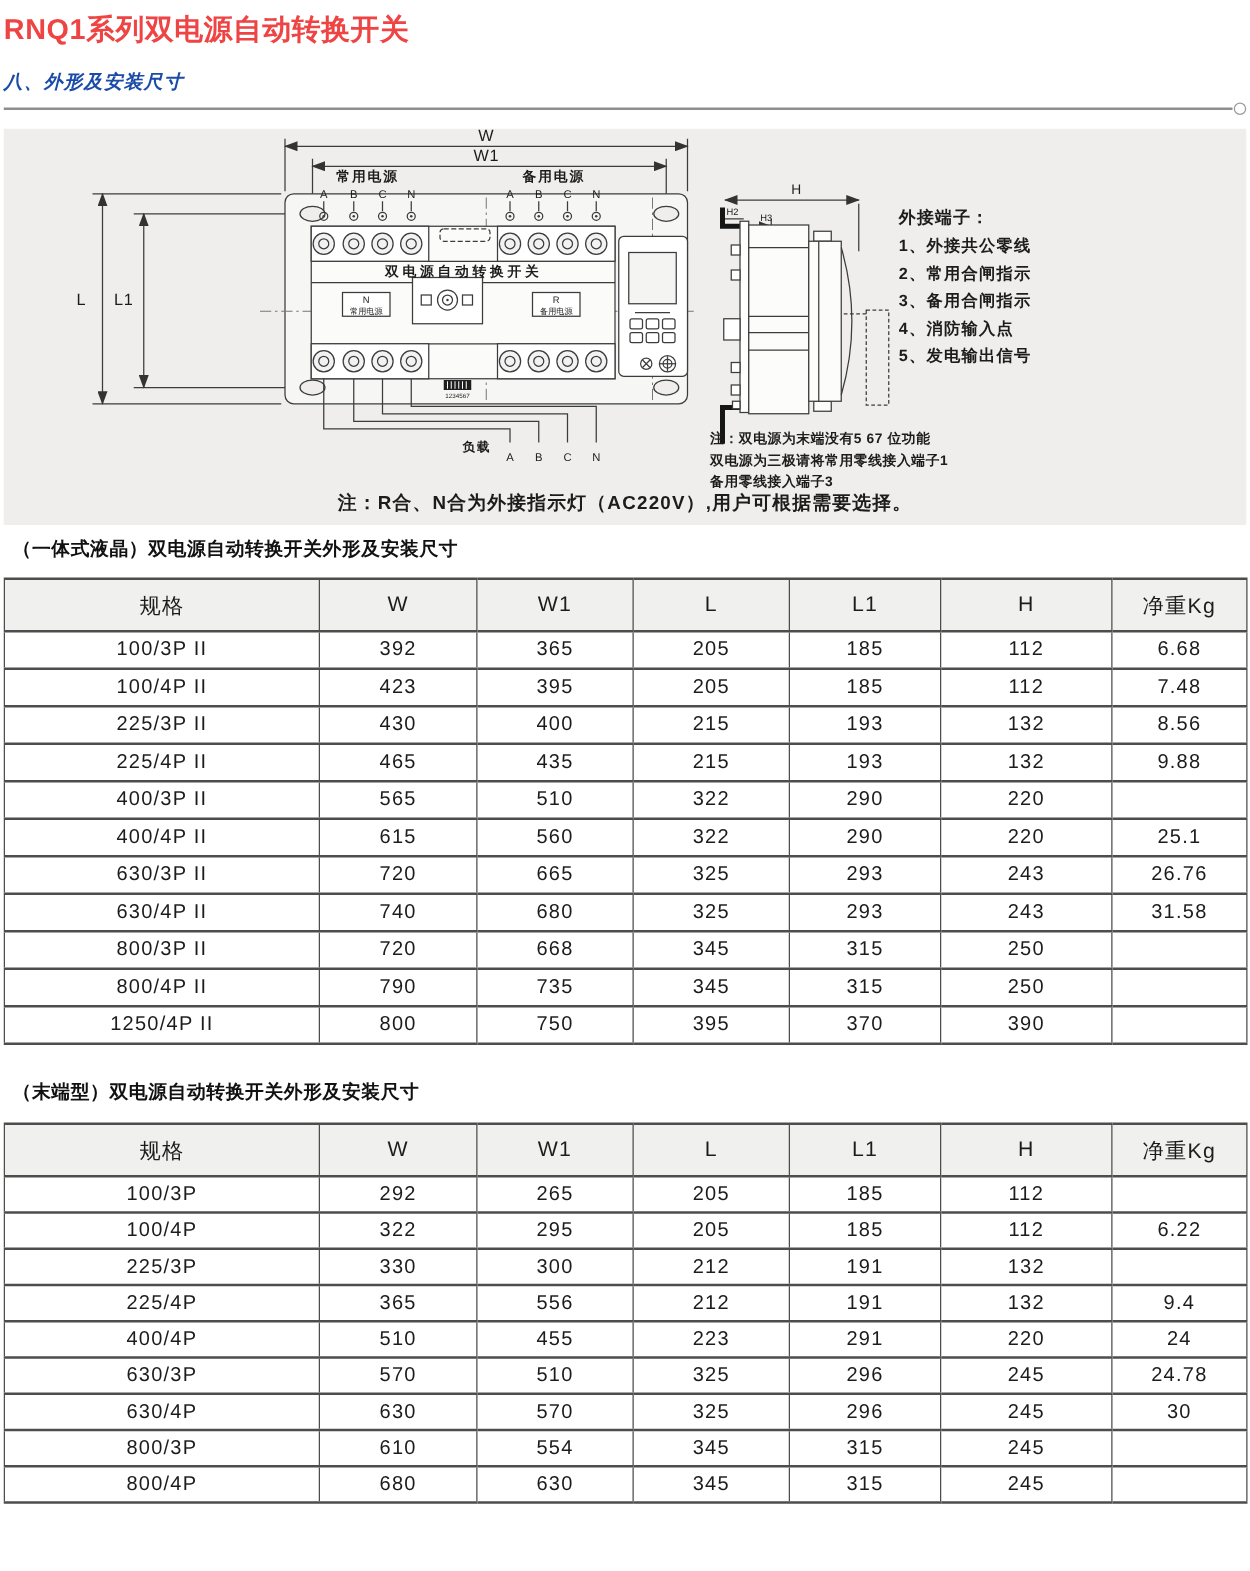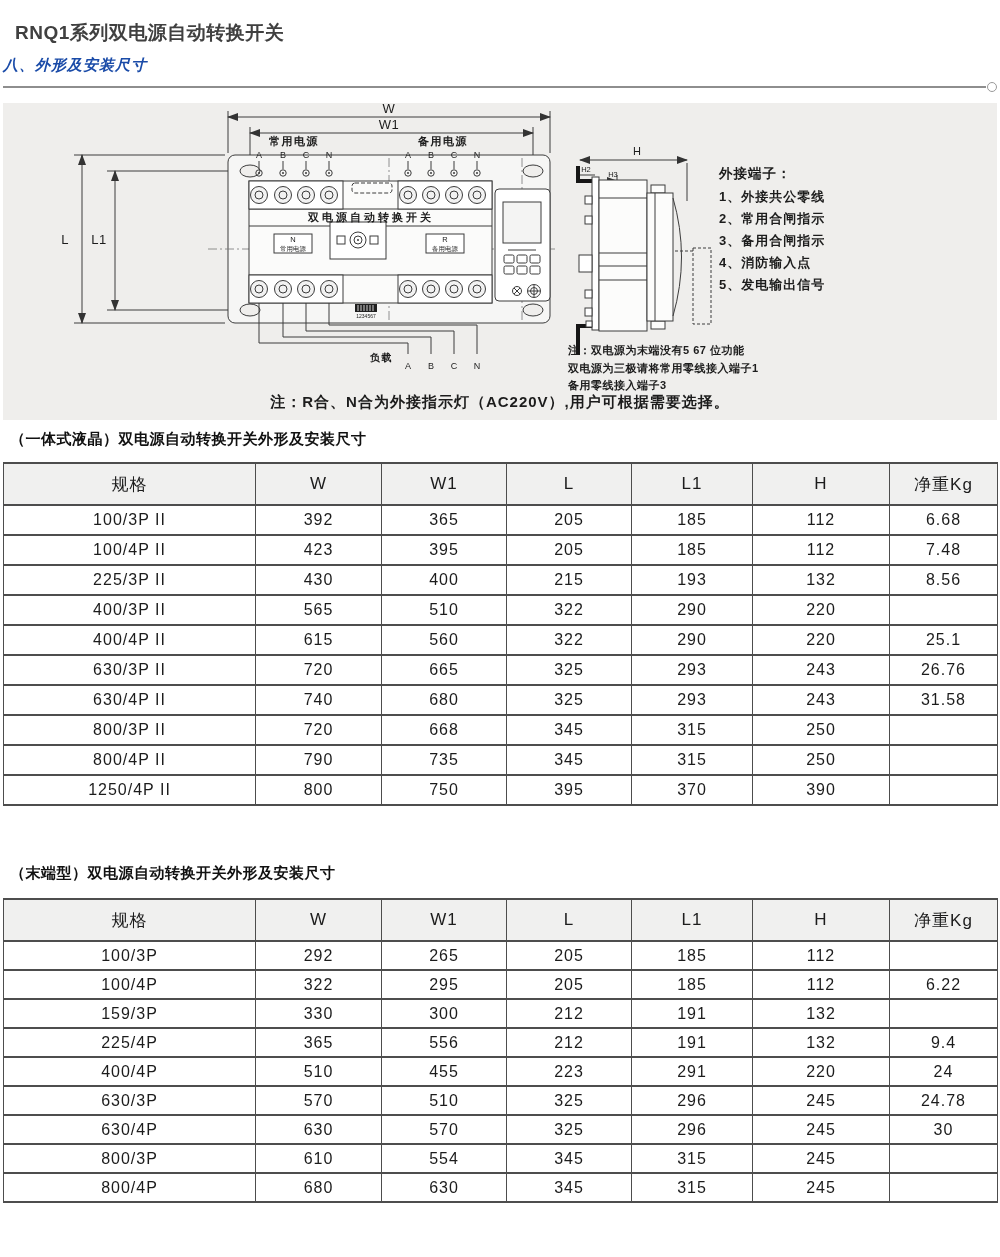--- a/index.html
+++ b/index.html
@@ -1,22 +1,22 @@
 <!DOCTYPE html>
 <html><head>
 <meta charset="utf-8">
 <style>
   html,body{margin:0;padding:0;background:#ffffff;}
   .page{
     position:relative;width:1000px;height:1257px;background:#ffffff;
     font-family:"Liberation Sans","DejaVu Sans",sans-serif;color:#1c1c1c;overflow:hidden;
   }
   .page-title{
-    position:absolute;top:8px;left:3px;margin:12px;
-    font-size:19px;font-weight:700;color:#404040;letter-spacing:.5px;
+    position:absolute;top:8px;left:3px;margin:0;
+    font-size:23px;font-weight:700;color:#ef4444;letter-spacing:.5px;
   }
   .section-heading{
     position:absolute;top:56px;left:3px;margin:0;
     font-size:15px;font-weight:700;color:#1a4ba8;letter-spacing:1px;font-style:italic;
   }
   .divider{
     position:absolute;top:86px;left:3px;width:983px;height:2px;background:#8e8e8e;
   }
   .divider-dot{
     position:absolute;right:-11px;top:-4px;width:8px;height:8px;border:1.5px solid #9a9a9a;
@@ -360,20 +360,29 @@
         <tr>
           <td>225/3P II</td>
           <td>430</td>
           <td>400</td>
           <td>215</td>
           <td>193</td>
           <td>132</td>
           <td>8.56</td>
         </tr>
         <tr>
+          <td>225/4P II</td>
+          <td>465</td>
+          <td>435</td>
+          <td>215</td>
+          <td>193</td>
+          <td>132</td>
+          <td>9.88</td>
+        </tr>
+        <tr>
           <td>400/3P II</td>
           <td>565</td>
           <td>510</td>
           <td>322</td>
           <td>290</td>
           <td>220</td>
           <td></td>
         </tr>
         <tr>
           <td>400/4P II</td>
@@ -467,21 +476,21 @@
         <tr>
           <td>100/4P</td>
           <td>322</td>
           <td>295</td>
           <td>205</td>
           <td>185</td>
           <td>112</td>
           <td>6.22</td>
         </tr>
         <tr>
-          <td>159/3P</td>
+          <td>225/3P</td>
           <td>330</td>
           <td>300</td>
           <td>212</td>
           <td>191</td>
           <td>132</td>
           <td></td>
         </tr>
         <tr>
           <td>225/4P</td>
           <td>365</td>

